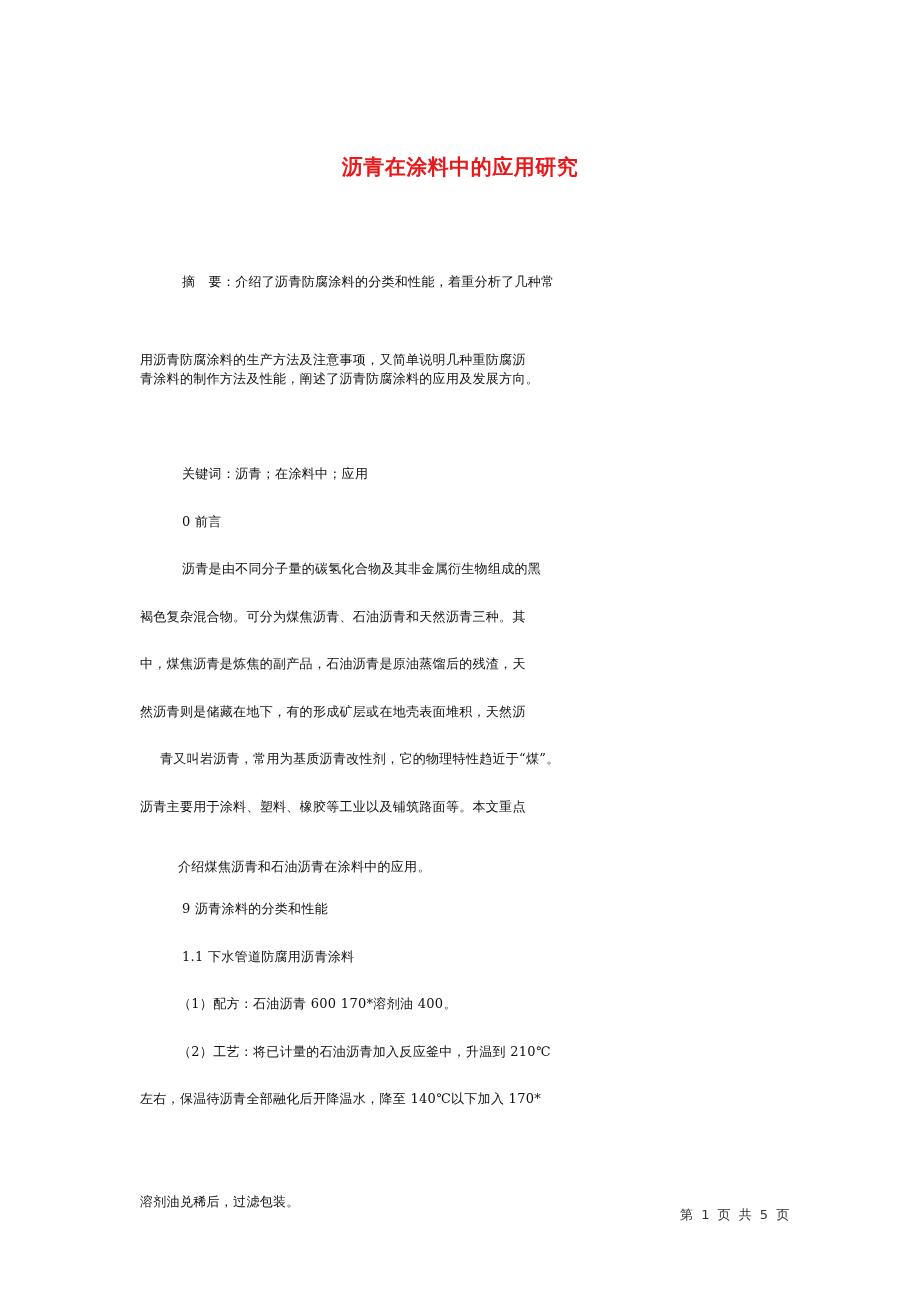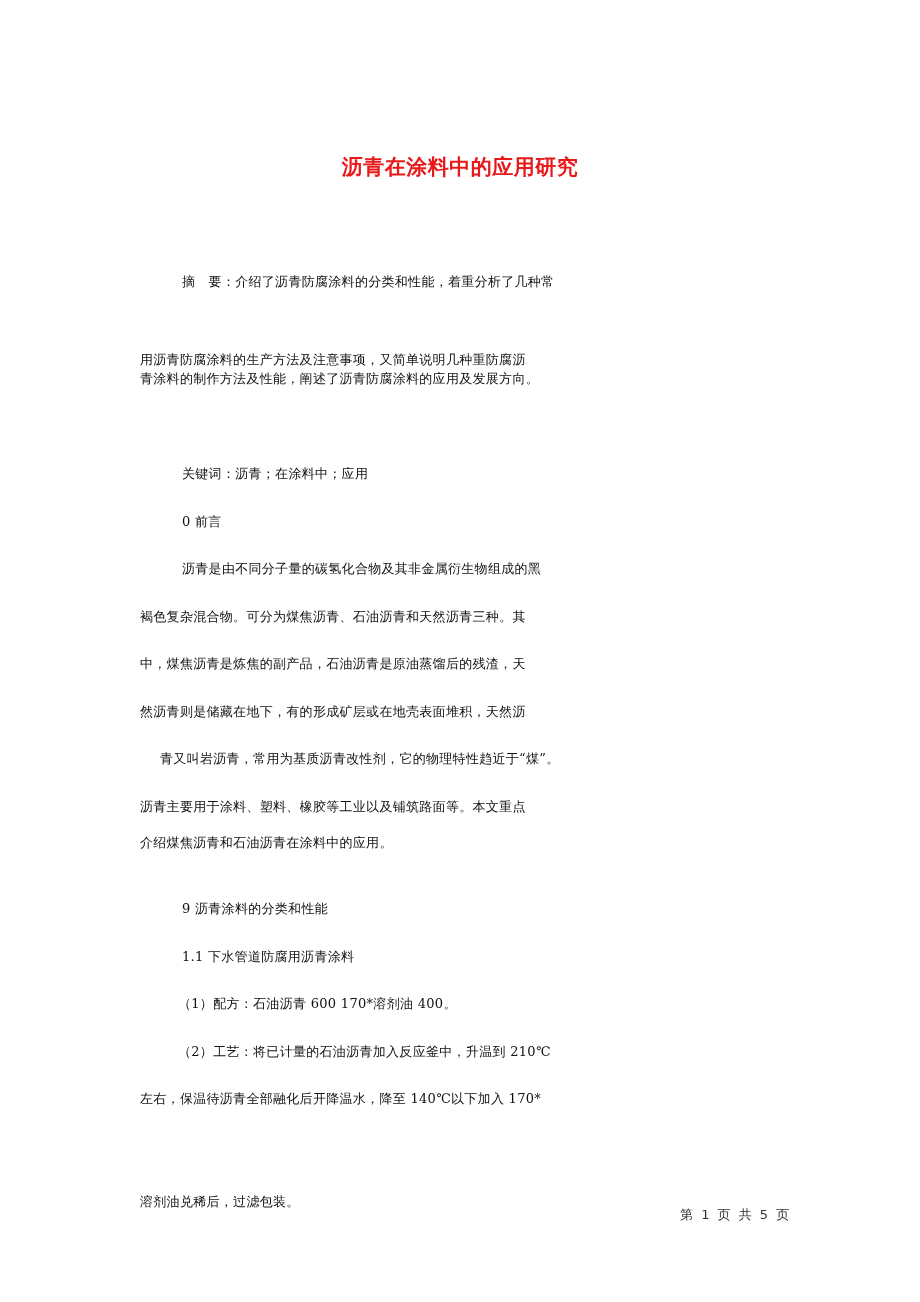--- a/index.html
+++ b/index.html
@@ -29,21 +29,21 @@
   <div class="line indent" style="top:462px;">关键词：沥青；在涂料中；应用</div>
   <div class="line indent" style="top:510px;">0 前言</div>
 
   <div>
     <div class="line indent" style="top:557px;">沥青是由不同分子量的碳氢化合物及其非金属衍生物组成的黑</div>
     <div class="line" style="top:605px;">褐色复杂混合物。可分为煤焦沥青、石油沥青和天然沥青三种。其</div>
     <div class="line" style="top:652px;">中，煤焦沥青是炼焦的副产品，石油沥青是原油蒸馏后的残渣，天</div>
     <div class="line" style="top:700px;">然沥青则是储藏在地下，有的形成矿层或在地壳表面堆积，天然沥</div>
     <div class="line" style="top:747px;margin-left:20px;">青又叫岩沥青，常用为基质沥青改性剂，它的物理特性趋近于“煤”。</div>
     <div class="line" style="top:795px;">沥青主要用于涂料、塑料、橡胶等工业以及铺筑路面等。本文重点</div>
-    <div class="line" style="top:831px;">介绍煤焦沥青和石油沥青在涂料中的应用。</div>
+    <div class="line" style="top:855px;margin-left:38px;">介绍煤焦沥青和石油沥青在涂料中的应用。</div>
   </div>
 
   <div class="line indent" style="top:897px;">9 沥青涂料的分类和性能</div>
   <div class="line indent" style="top:945px;">1.1 下水管道防腐用沥青涂料</div>
   <div class="line indent-sm" style="top:992px;">（1）配方：石油沥青 600 170*溶剂油 400。</div>
 
   <div>
     <div class="line indent-sm" style="top:1040px;">（2）工艺：将已计量的石油沥青加入反应釜中，升温到 210℃</div>
     <div class="line" style="top:1087px;">左右，保温待沥青全部融化后开降温水，降至 140℃以下加入 170*</div>
     <div class="line" style="top:1190px;">溶剂油兑稀后，过滤包装。</div>

